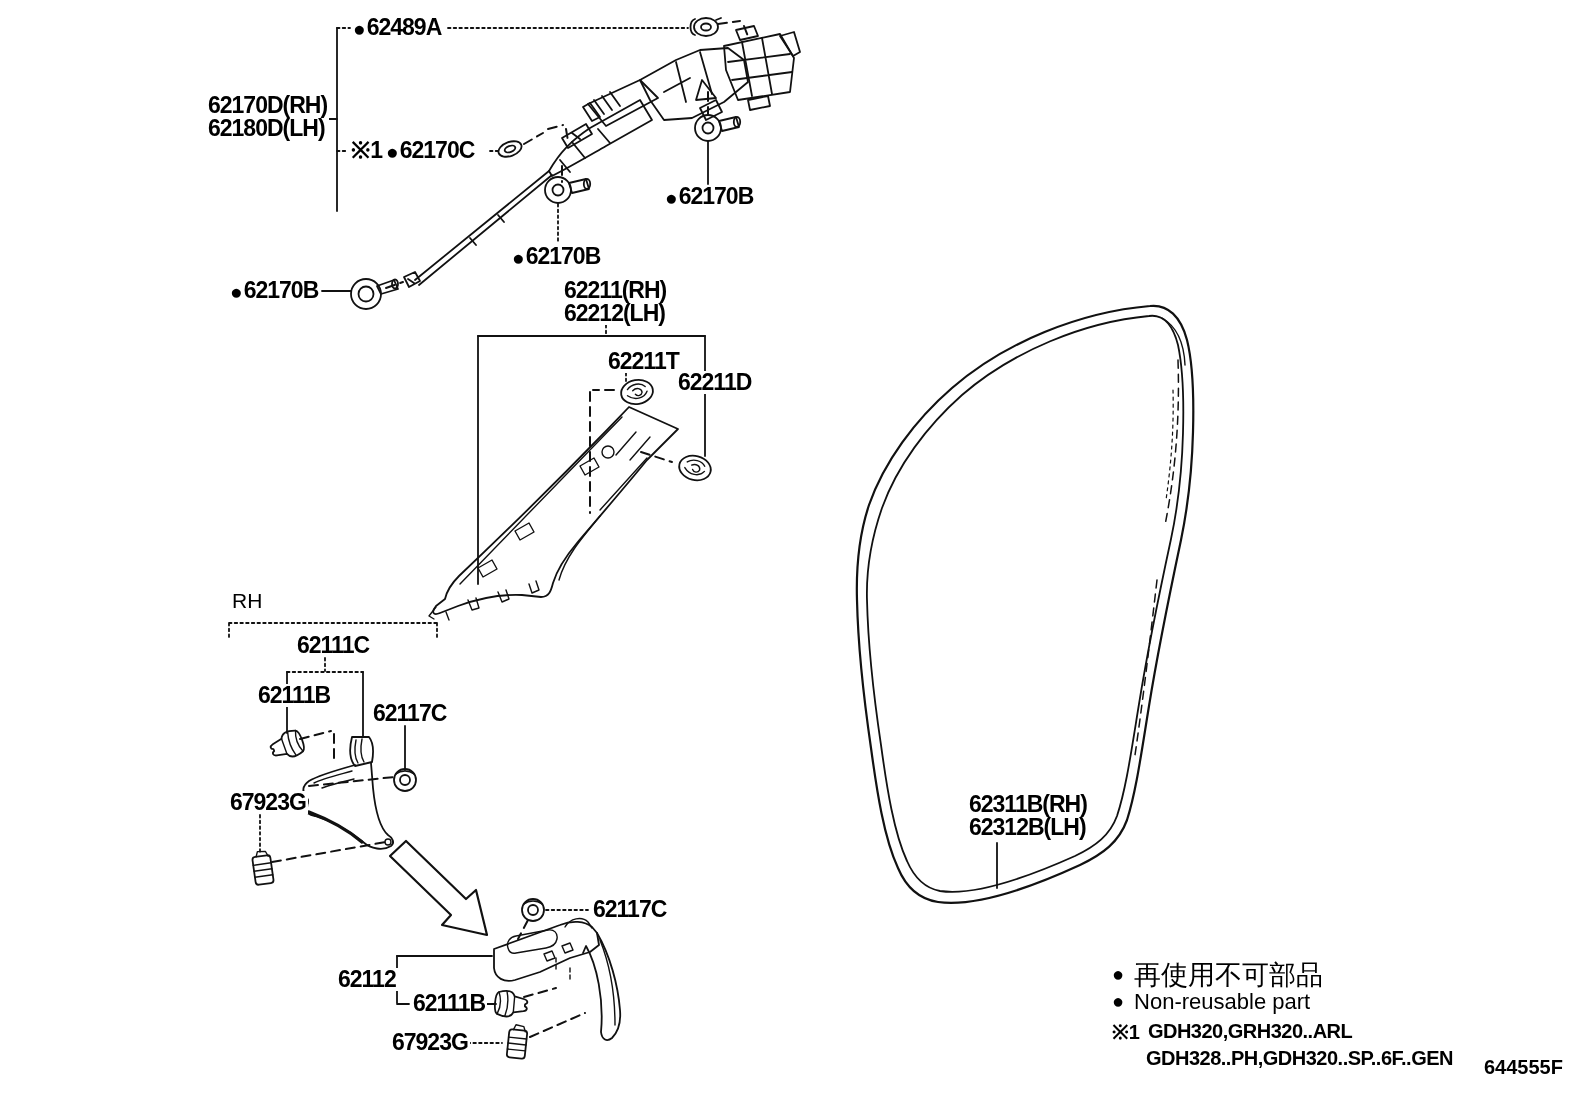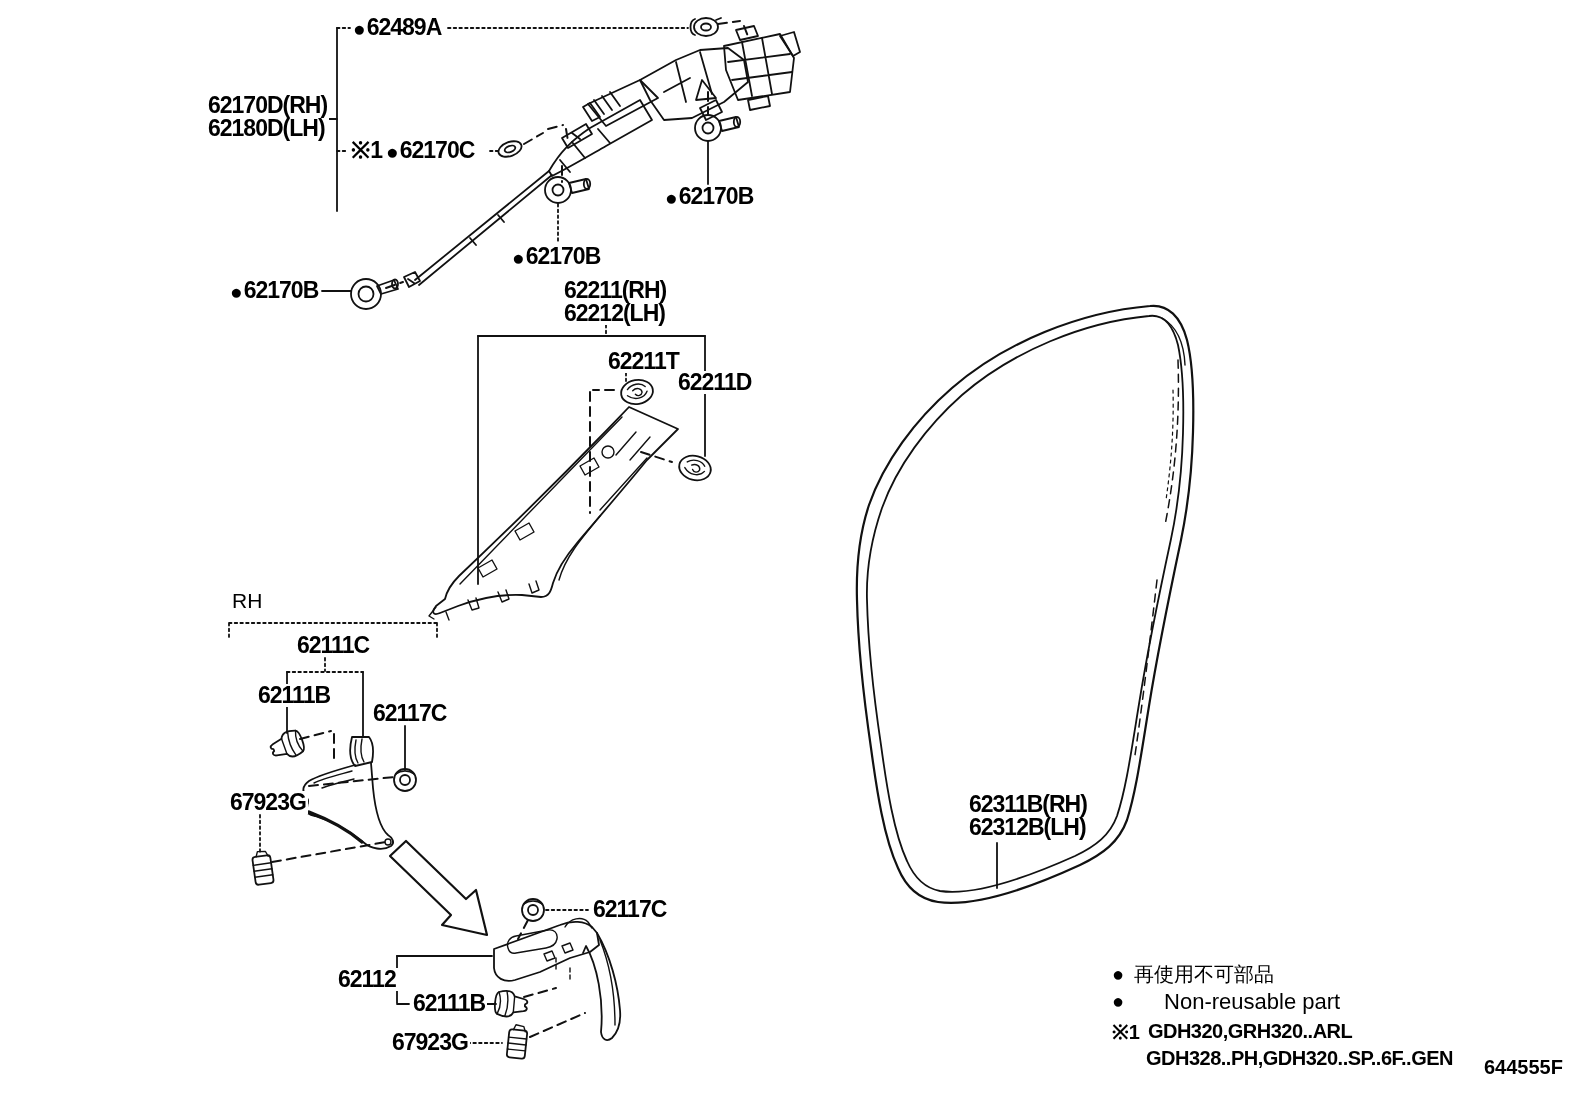--- a/index.html
+++ b/index.html
@@ -13,22 +13,22 @@
     position:absolute;white-space:nowrap;background:#fff;padding:0 2px;
     font-weight:bold;font-size:23px;line-height:23px;letter-spacing:-1px;
   }
   .lbl .line{display:block;}
   .lbl .bullet{font-size:21px;letter-spacing:0;margin-right:1px;vertical-align:-1px;}
   .lbl .prefix{margin-right:3px;letter-spacing:0;}
   .lbl.small{font-weight:normal;font-size:21px;letter-spacing:0;}
   .legend{position:absolute;left:1112px;top:961px;z-index:2;}
   .lg-row{display:flex;align-items:center;height:27px;}
   .lg-bullet{font-size:20px;margin-right:10px;}
-  .lg-jp{font-size:20px;}
-  .lg-en{font-size:22px;margin-left:30px;}
+  .lg-jp{font-size:27px;}
+  .lg-en{font-size:22px;}
   .lg-row.note{margin-top:3px;}
   .lg-ref{font-weight:bold;font-size:20px;margin-right:8px;}
   .lg-note{font-weight:bold;font-size:20px;letter-spacing:-0.5px;}
   .lg-row.note2{padding-left:34px;}
   .code{position:absolute;left:1484px;top:1056px;font-weight:bold;font-size:20px;z-index:2;}
 </style>
 </head>
 <body>
 
 <div class="stage">

